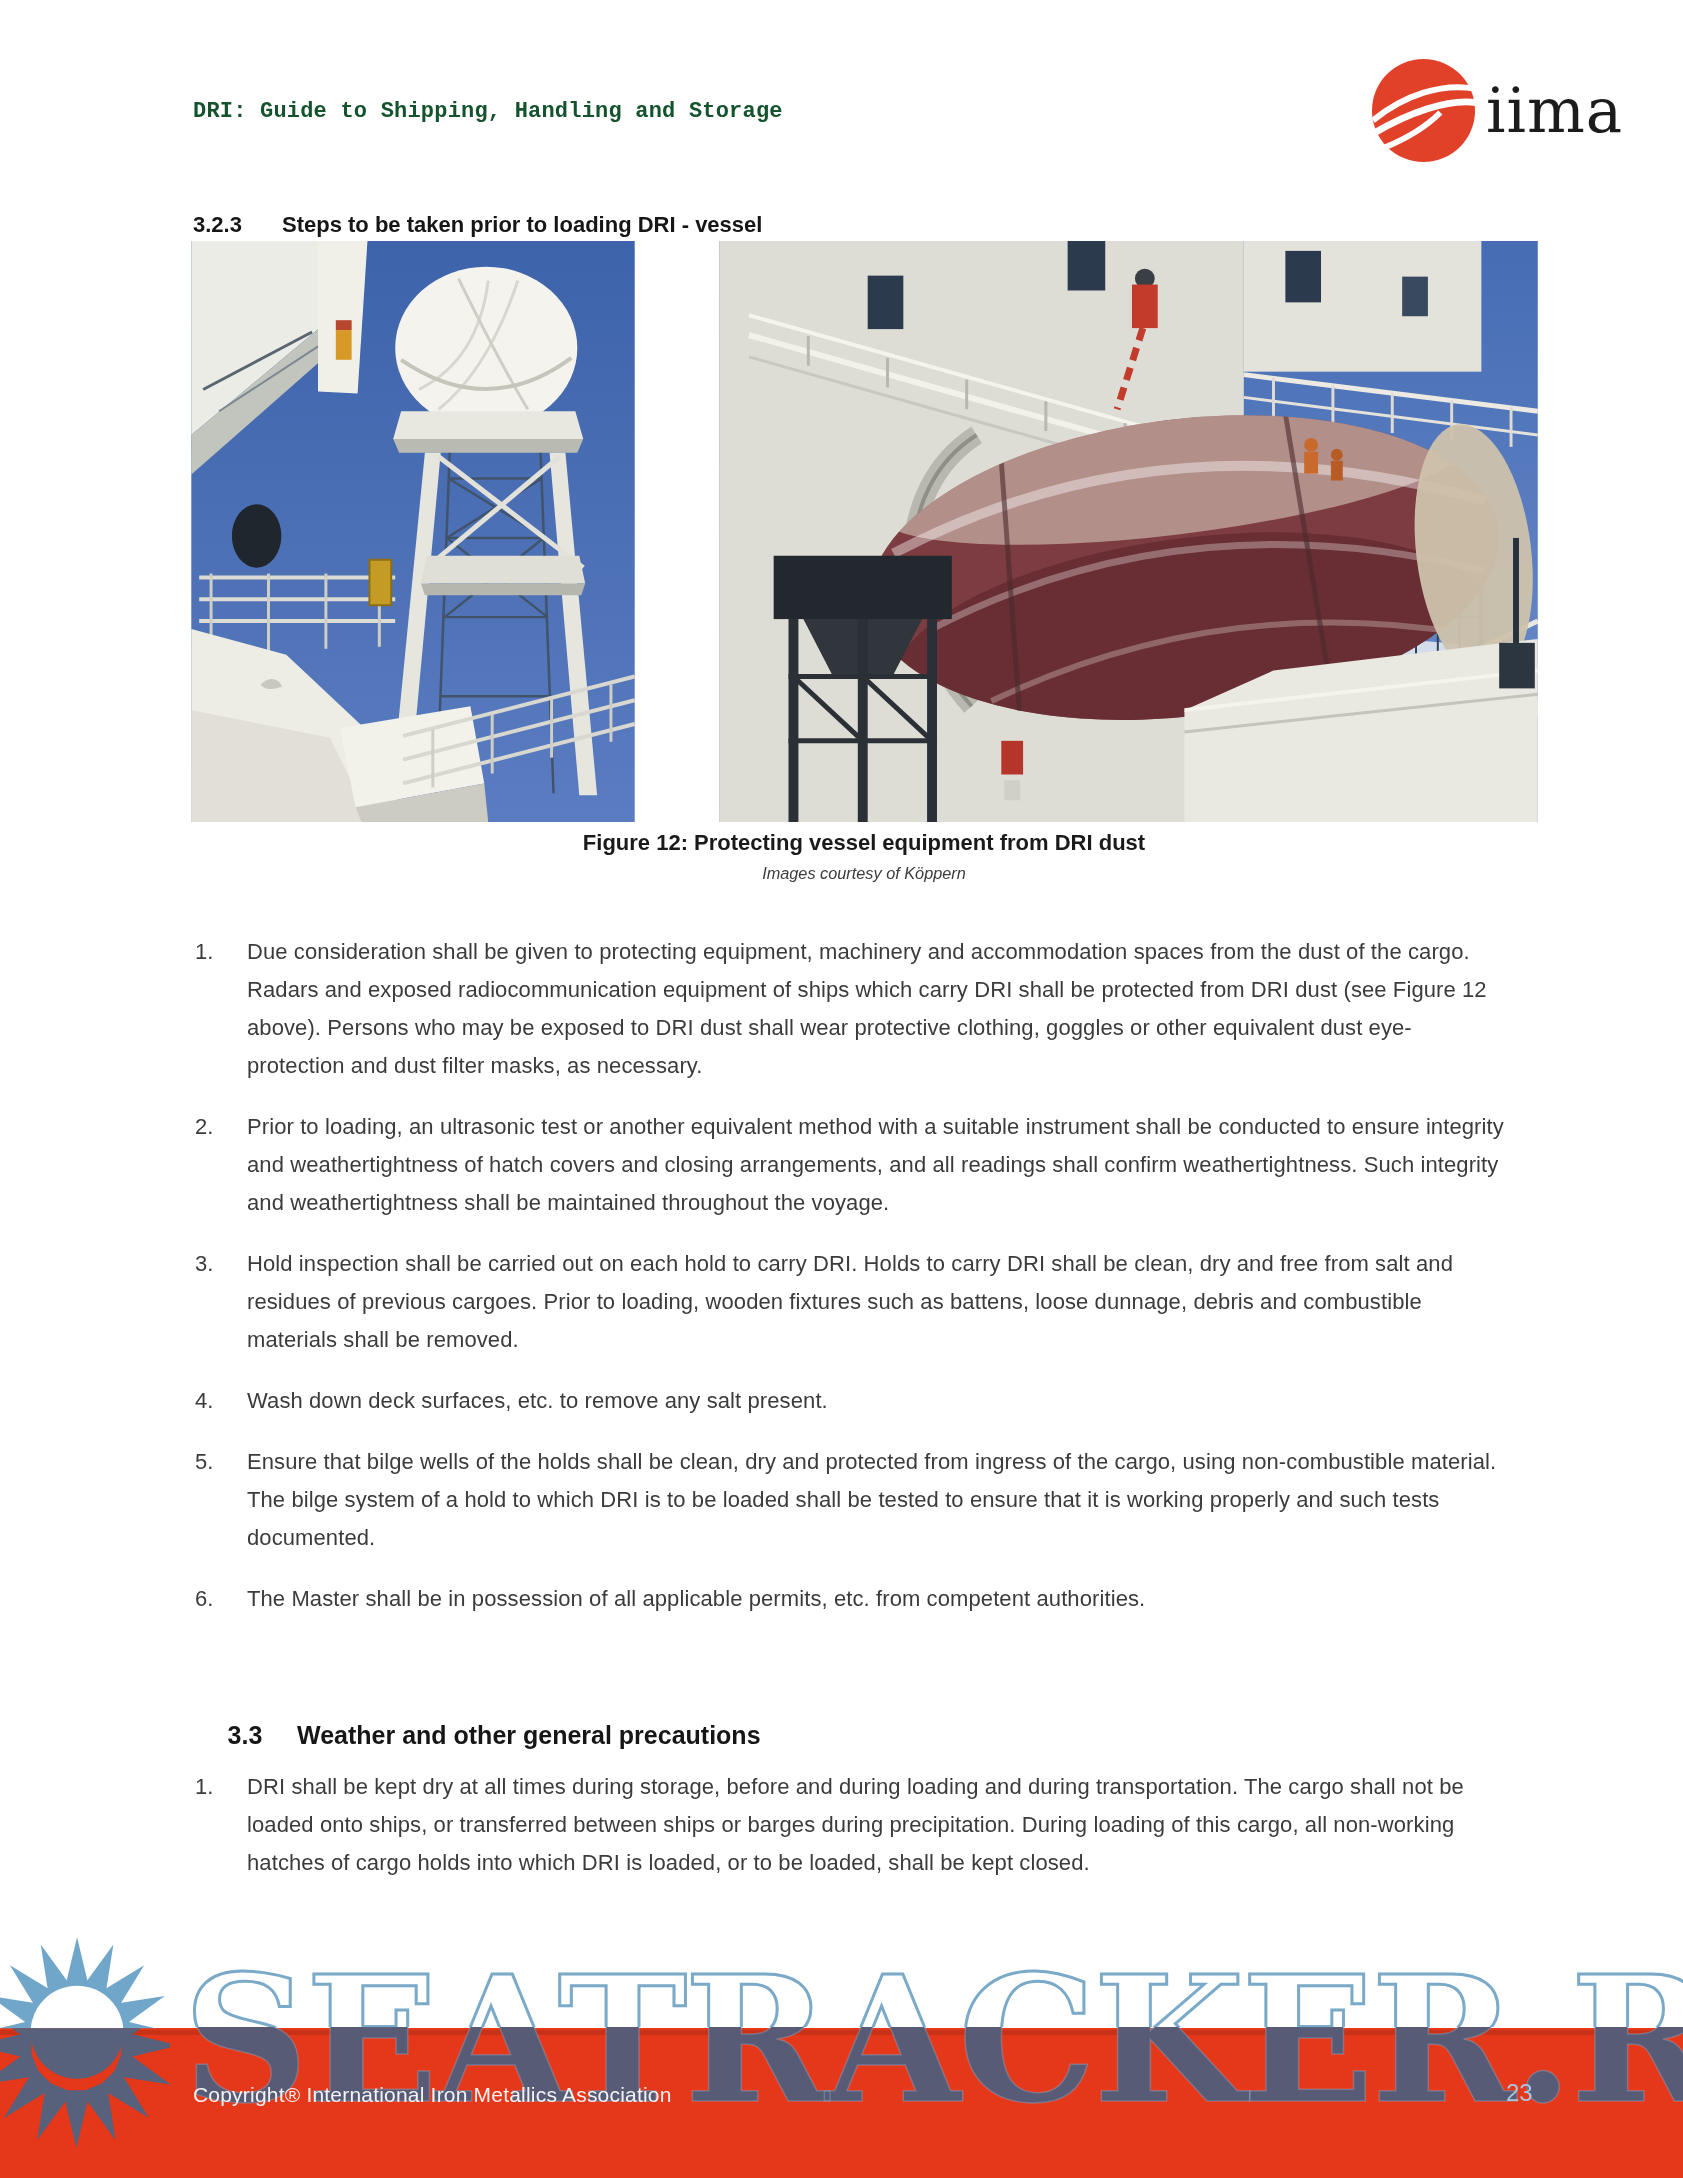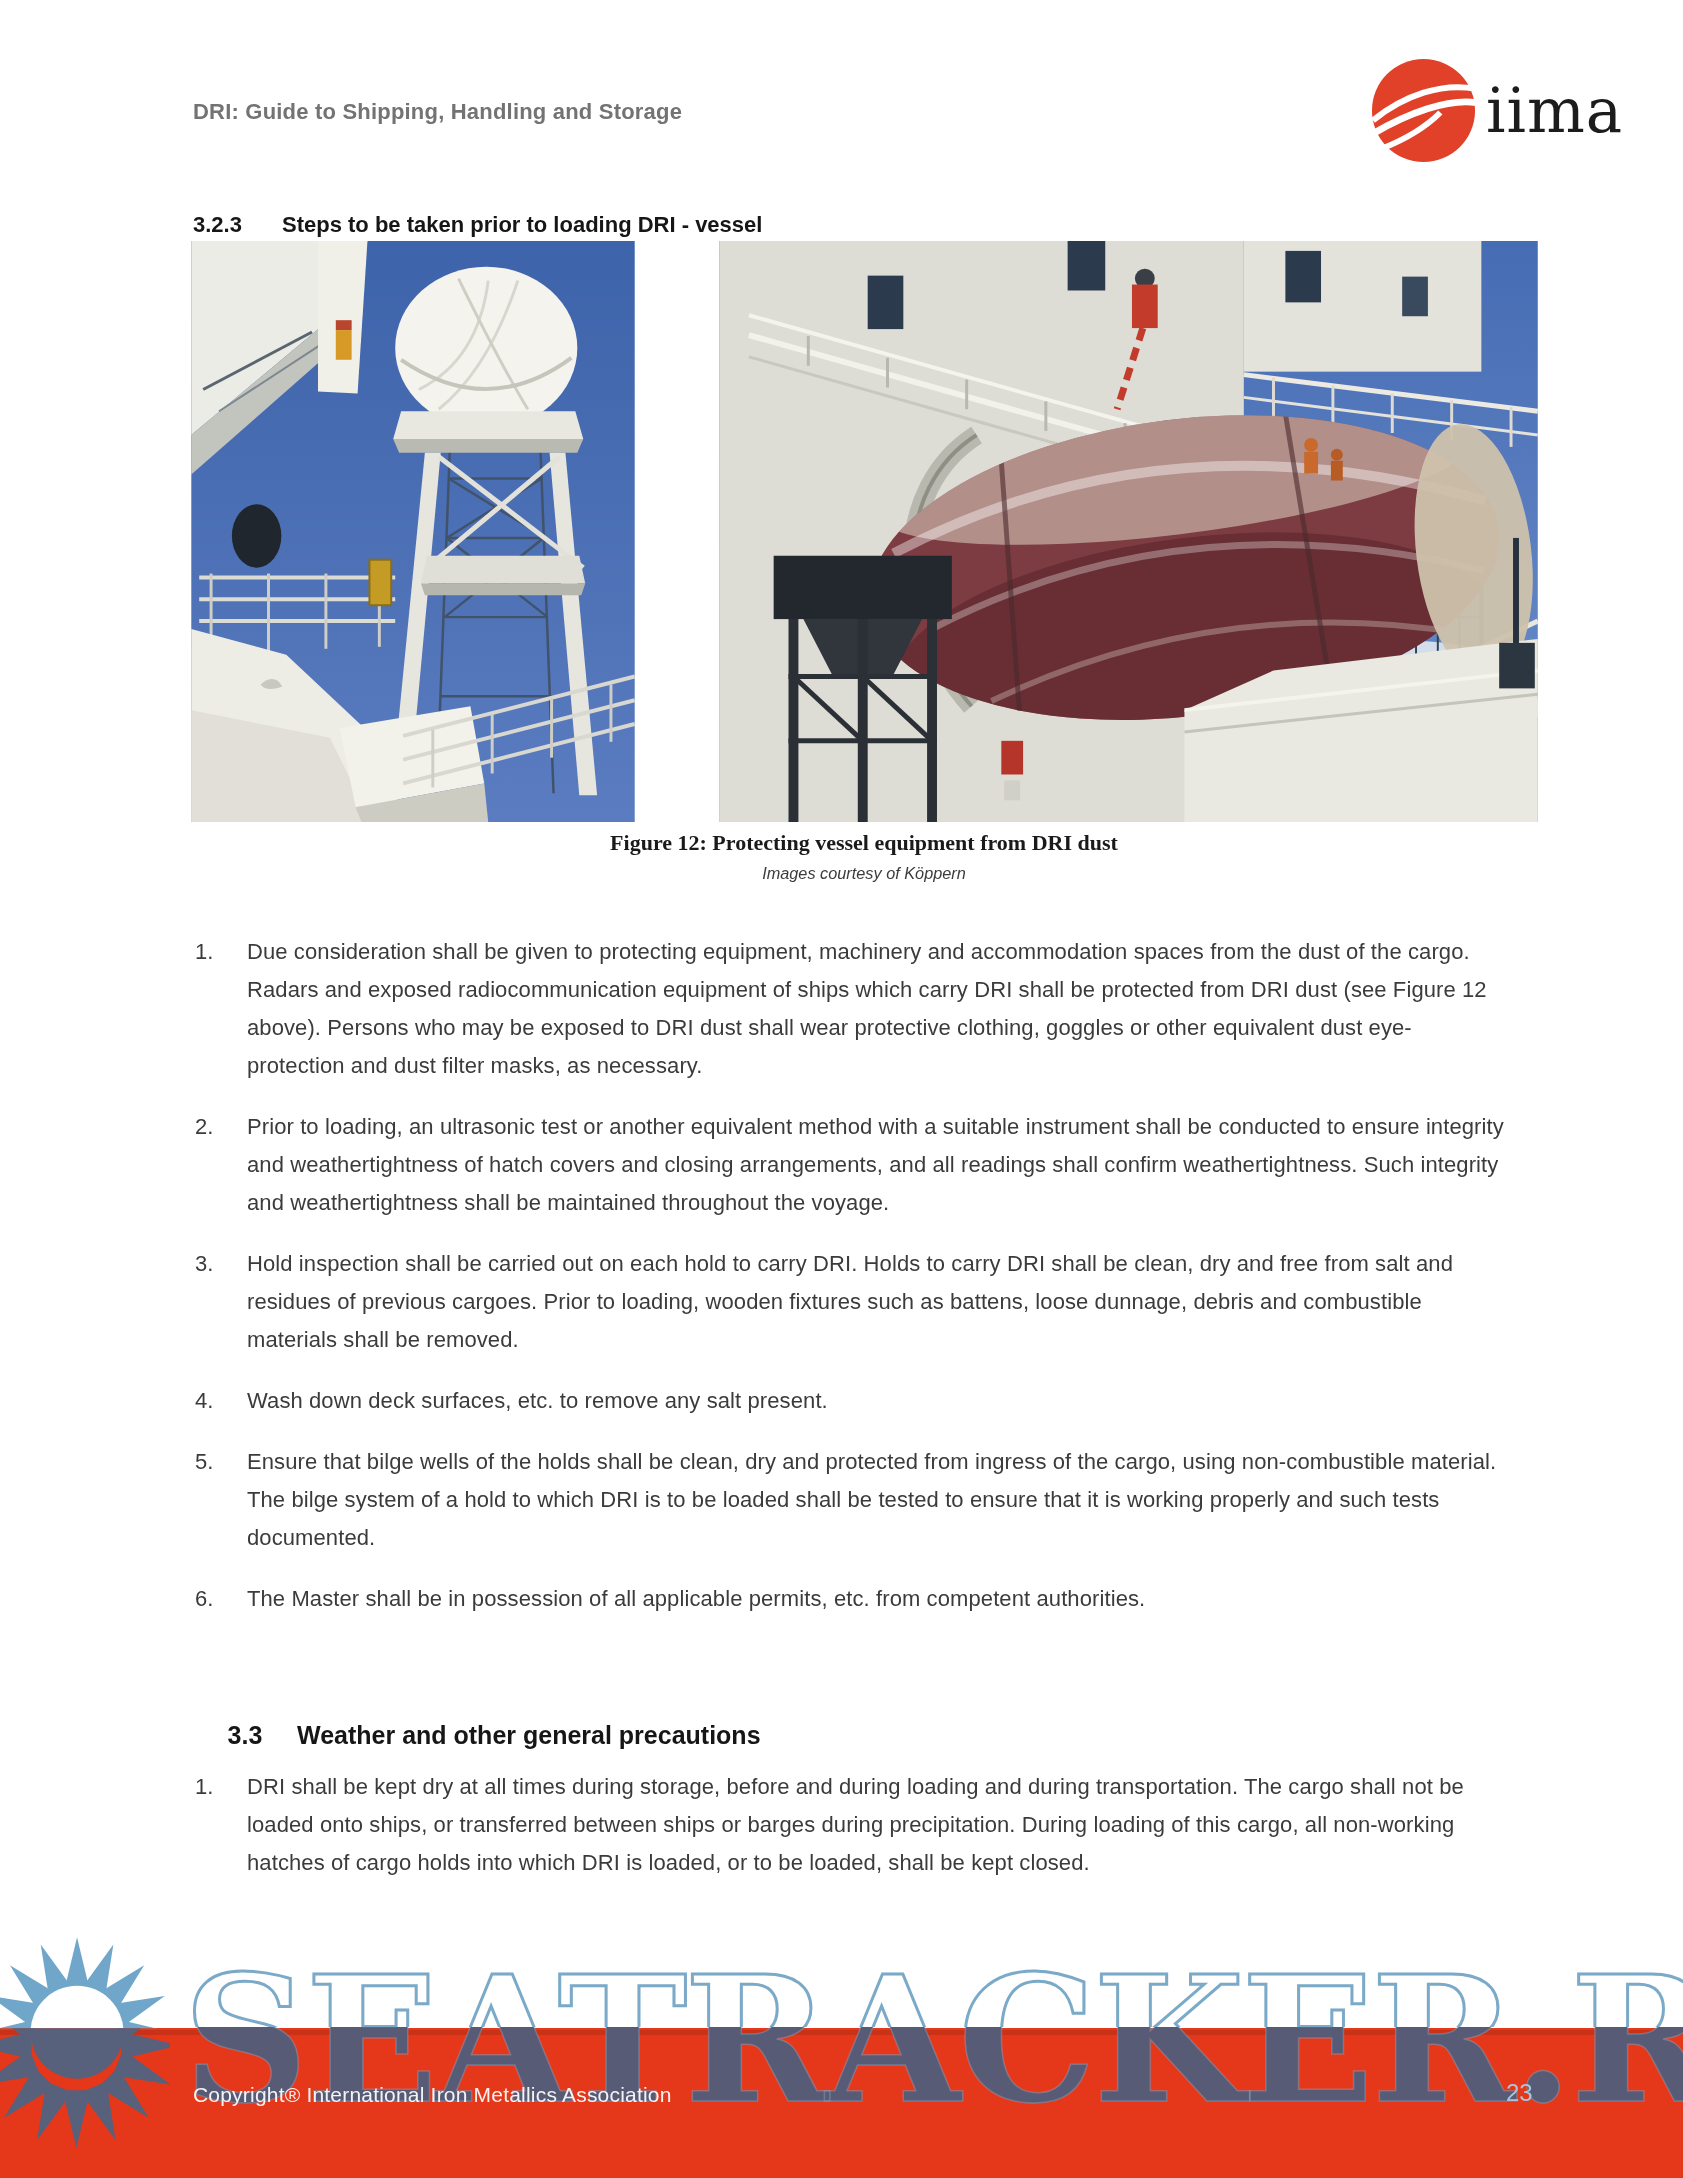--- a/index.html
+++ b/index.html
@@ -1,37 +1,37 @@
 <!DOCTYPE html>
 <html><head>
 <meta charset="utf-8">
 <style>
   html,body{margin:0;padding:0;background:#888;}
   .page{position:relative;width:1683px;height:2178px;background:#ffffff;overflow:hidden;
         font-family:"Liberation Sans",sans-serif;color:#3b3b3b;}
   .abs{position:absolute;}
 
   
-  .doc-title{left:193px;top:99px;font-size:22px;font-weight:bold;color:#737373;letter-spacing:0.2px;}
+  .doc-title{left:193px;top:99px;font-size:22px;font-weight:bold;color:#14532d;letter-spacing:0.2px;font-family:Liberation Mono, monospace;}
   .logo{left:1369px;top:55px;display:flex;align-items:center;}
   .logo-word{font-family:"DejaVu Serif",serif;font-size:61px;color:#1c1c1c;margin-left:6px;letter-spacing:1px;line-height:1;}
 
   
   .sec-h{left:193px;top:196px;font-size:22px;font-weight:bold;color:#161616;}
   .sec-h .num{display:inline-block;width:89px;margin-top:16px;}
   .sec-h2{left:193px;top:1721px;font-size:25px;font-weight:bold;color:#161616;text-align:center;}
   .sec-h2 .num{display:inline-block;width:104px;}
 
   
   .photos{left:191px;top:241px;display:flex;gap:84px;}
   .photos svg{display:block;}
 
   
   .cap-wrap{left:191px;top:830px;width:1346px;text-align:center;}
-  .fig-cap{font-size:22px;font-weight:bold;color:#1a1a1a;font-family:Liberation Serif, serif;}
+  .fig-cap{font-size:22px;font-weight:bold;color:#1a1a1a;}
   .fig-credit{font-size:16.3px;color:#3c3c3c;margin-top:8px;font-style:italic;}
 
   
   .list{left:195px;width:1319px;}
   .steps{top:933px;}
   .weather{top:1768px;}
   .item{display:flex;margin-bottom:23px;font-size:22px;line-height:38px;color:#3b3b3b;letter-spacing:0.1px;}
   .item .num{flex:none;width:52px;}
   .item .txt{width:1259px;}
 

